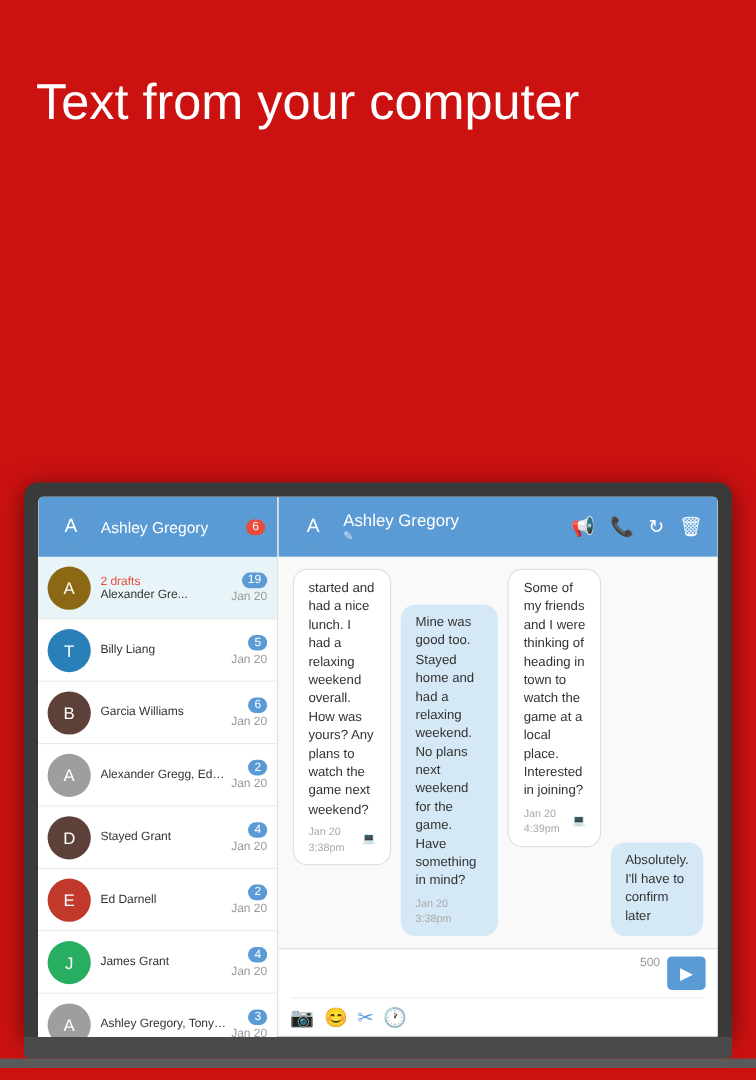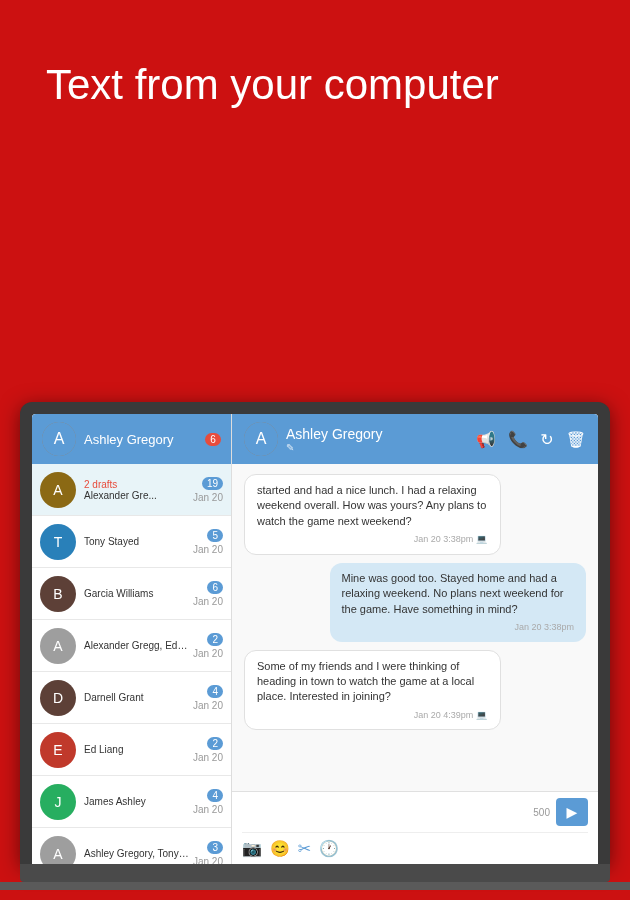--- a/index.html
+++ b/index.html
@@ -8,21 +8,21 @@
       height: 900px;
       background-color: #cc1111;
       font-family: 'Helvetica Neue', Arial, sans-serif;
       overflow: hidden;
       position: relative;
     }
 
     
     .hero-section {
       width: 100%;
-      padding: 60px 30px 40px 46px;
+      padding: 60px 30px 40px 30px;
       text-align: left;
     }
     .hero-title {
       color: white;
       font-size: 42px;
       font-weight: 300;
       line-height: 1.2;
     }
 
     
@@ -232,21 +232,21 @@
       font-size: 16px;
       cursor: pointer;
     }
 
     .chat-messages {
       flex: 1;
       overflow-y: auto;
       padding: 10px 12px;
       background: #f9f9f9;
       display: flex;
-      flex-direction: column;
+      flex-direction: row;
       gap: 8px;
     }
 
     .message-bubble {
       max-width: 75%;
       padding: 8px 12px;
       border-radius: 12px;
       font-size: 11px;
       line-height: 1.4;
       position: relative;
@@ -276,21 +276,21 @@
     }
 
     .chat-input-area {
       border-top: 1px solid #e0e0e0;
       padding: 6px 10px;
       background: white;
       flex-shrink: 0;
     }
     .chat-input-row {
       display: flex;
-      align-items: center;
+      align-items: flex-start;
       gap: 6px;
       margin-bottom: 6px;
     }
     .chat-text-input {
       flex: 1;
       border: none;
       outline: none;
       font-size: 11px;
       padding: 4px 0;
       color: #333;
@@ -376,21 +376,21 @@
     </div>
     <div class="contact-meta">
       <span class="contact-badge">19</span>
       <span>Jan 20</span>
     </div>
   </div>
               <div class="contact-item">
     <div class="contact-avatar av-blue">T</div>
     <div class="contact-info">
 
-      <div class="contact-name">Tony Stayed</div>
+      <div class="contact-name">Billy Liang</div>
     </div>
     <div class="contact-meta">
       <span class="contact-badge">5</span>
       <span>Jan 20</span>
     </div>
   </div>
               <div class="contact-item">
     <div class="contact-avatar av-dark">B</div>
     <div class="contact-info">
 
@@ -409,43 +409,43 @@
     </div>
     <div class="contact-meta">
       <span class="contact-badge">2</span>
       <span>Jan 20</span>
     </div>
   </div>
               <div class="contact-item">
     <div class="contact-avatar av-dark">D</div>
     <div class="contact-info">
 
-      <div class="contact-name">Darnell Grant</div>
+      <div class="contact-name">Stayed Grant</div>
     </div>
     <div class="contact-meta">
       <span class="contact-badge">4</span>
       <span>Jan 20</span>
     </div>
   </div>
               <div class="contact-item">
     <div class="contact-avatar av-red">E</div>
     <div class="contact-info">
 
-      <div class="contact-name">Ed Liang</div>
+      <div class="contact-name">Ed Darnell</div>
     </div>
     <div class="contact-meta">
       <span class="contact-badge">2</span>
       <span>Jan 20</span>
     </div>
   </div>
               <div class="contact-item">
     <div class="contact-avatar av-green">J</div>
     <div class="contact-info">
 
-      <div class="contact-name">James Ashley</div>
+      <div class="contact-name">James Grant</div>
     </div>
     <div class="contact-meta">
       <span class="contact-badge">4</span>
       <span>Jan 20</span>
     </div>
   </div>
               <div class="contact-item">
     <div class="contact-avatar av-gray">A</div>
     <div class="contact-info">
 
@@ -483,20 +483,21 @@
       <span class="device-icon">💻</span>
     </div></div>
               <div class="message-bubble sent"><span>Mine was good too. Stayed home and had a relaxing weekend. No plans next weekend for the game. Have something in mind?</span><div class="message-time">
       <span>Jan 20 3:38pm</span>
 
     </div></div>
               <div class="message-bubble received"><span>Some of my friends and I were thinking of heading in town to watch the game at a local place. Interested in joining?</span><div class="message-time">
       <span>Jan 20 4:39pm</span>
       <span class="device-icon">💻</span>
     </div></div>
+              <div class="message-bubble sent"><span>Absolutely. I'll have to confirm later</span></div>
             </div>
 
           <div class="chat-input-area">
             <div class="chat-input-row">
               <input class="chat-text-input" type="text" placeholder="" style="">
               <span class="chat-input-counter">500</span>
               <button class="chat-send-btn">▶</button>
             </div>
             <div class="chat-toolbar">
               <span class="chat-toolbar-icon">📷</span>

